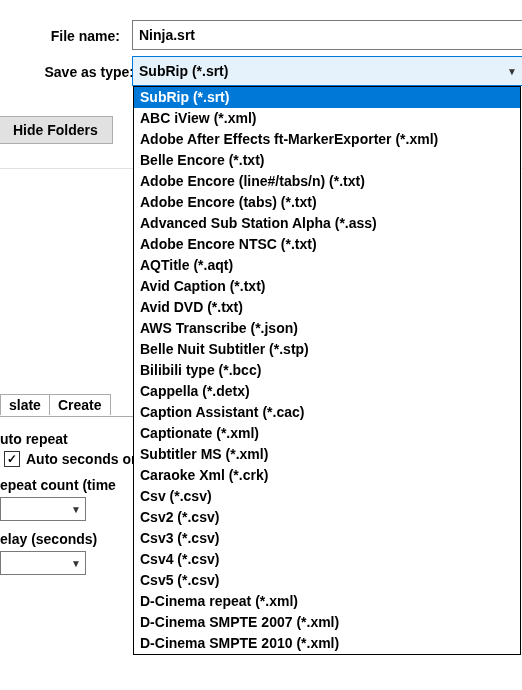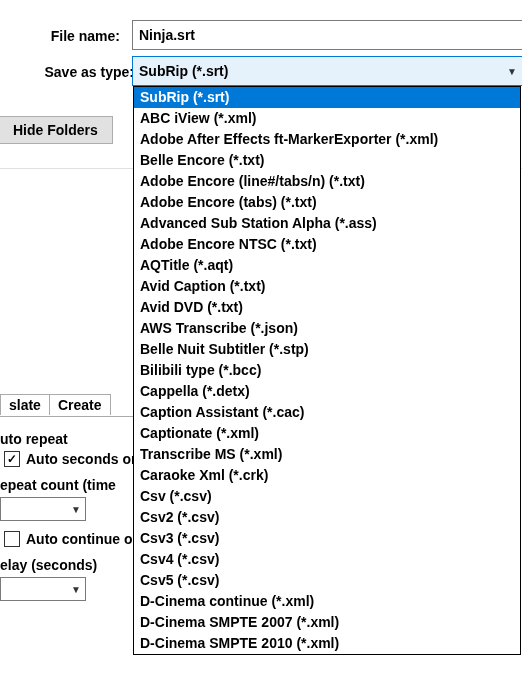--- a/index.html
+++ b/index.html
@@ -174,24 +174,20 @@
     <div class="section-title">uto repeat</div>
     <div class="cb-row">
       <span class="cb">✓</span>
       <span>Auto seconds on</span>
     </div>
     <div class="section-title">epeat count (time</div>
     <div class="small-select">
       <span class="chev">▼</span>
     </div>
 
-    <div class="cb-row">
-      <span class="cb"></span>
-      <span>Auto continue o</span>
-    </div>
     <div class="section-title">elay (seconds)</div>
     <div class="small-select">
       <span class="chev">▼</span>
     </div>
   </div>
 
   <div class="dropdown" id="dropdown">
       <div class="opt selected">SubRip (*.srt)</div>
       <div class="opt">ABC iView (*.xml)</div>
       <div class="opt">Adobe After Effects ft-MarkerExporter (*.xml)</div>
@@ -202,25 +198,25 @@
       <div class="opt">Adobe Encore NTSC (*.txt)</div>
       <div class="opt">AQTitle (*.aqt)</div>
       <div class="opt">Avid Caption (*.txt)</div>
       <div class="opt">Avid DVD (*.txt)</div>
       <div class="opt">AWS Transcribe (*.json)</div>
       <div class="opt">Belle Nuit Subtitler (*.stp)</div>
       <div class="opt">Bilibili type (*.bcc)</div>
       <div class="opt">Cappella (*.detx)</div>
       <div class="opt">Caption Assistant (*.cac)</div>
       <div class="opt">Captionate (*.xml)</div>
-      <div class="opt">Transcribe MS (*.xml)</div>
+      <div class="opt">Subtitler MS (*.xml)</div>
       <div class="opt">Caraoke Xml (*.crk)</div>
       <div class="opt">Csv (*.csv)</div>
       <div class="opt">Csv2 (*.csv)</div>
       <div class="opt">Csv3 (*.csv)</div>
       <div class="opt">Csv4 (*.csv)</div>
       <div class="opt">Csv5 (*.csv)</div>
-      <div class="opt">D-Cinema continue (*.xml)</div>
+      <div class="opt">D-Cinema repeat (*.xml)</div>
       <div class="opt">D-Cinema SMPTE 2007 (*.xml)</div>
       <div class="opt">D-Cinema SMPTE 2010 (*.xml)</div>
     </div>
 
 </div>
 
 </body></html>

